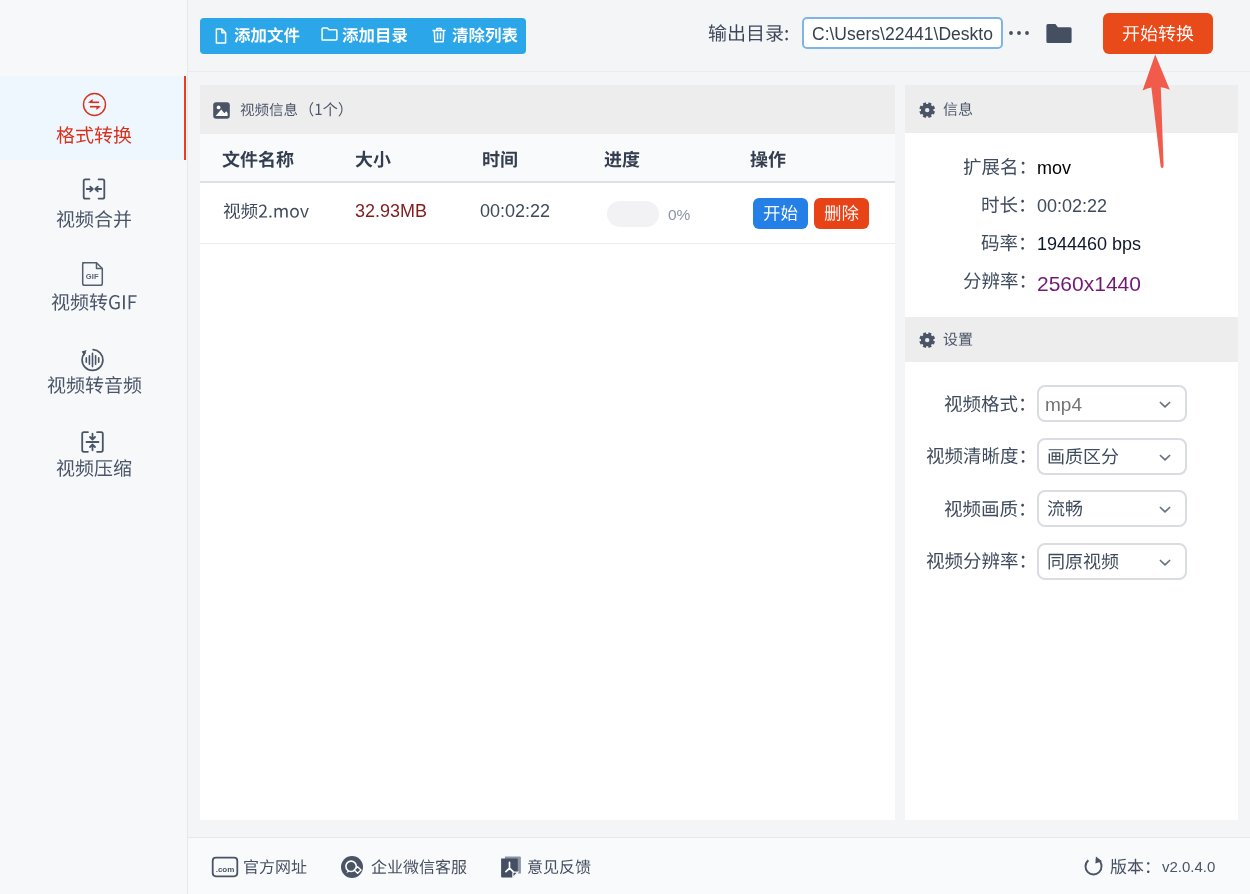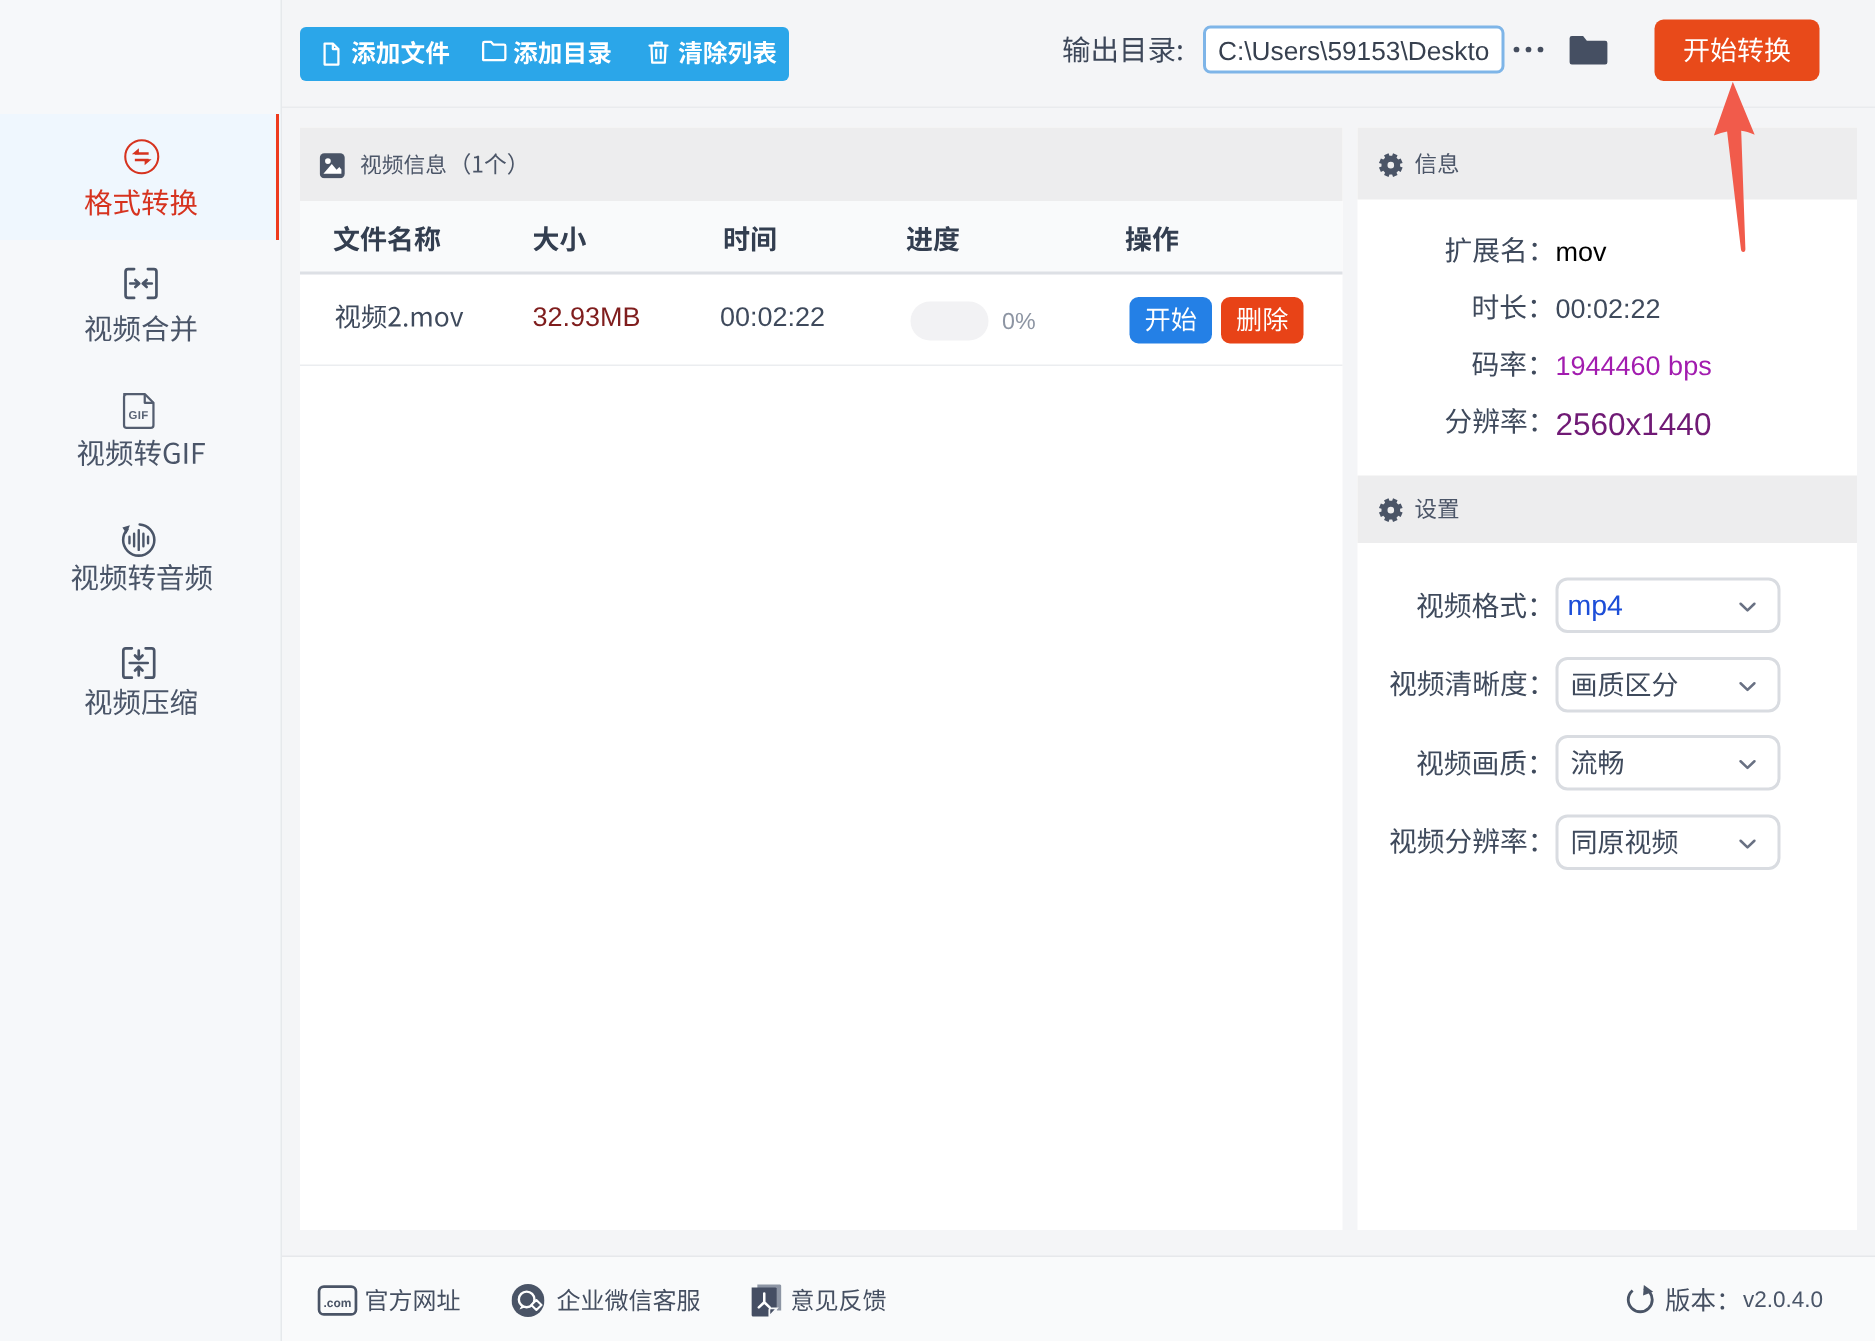--- a/index.html
+++ b/index.html
@@ -10,21 +10,21 @@
 
 <div class="abs" style="left:0;top:0;width:188px;height:894px;background:#f6f8fa;border-right:1px solid #e6e9ec"></div>
 <div class="abs" style="left:0;top:76px;width:187px;height:84px;background:#eff7fe"></div>
 <div class="abs" style="left:183.5px;top:76px;width:2.5px;height:84px;background:#ee3b1e"></div>
 
 <div class="abs" style="left:188px;top:71px;width:1062px;height:1px;background:#e9ebee"></div>
 
 <div class="abs" style="left:200px;top:18px;width:326px;height:36px;background:#2ba6e9;border-radius:4px"></div>
 
 <div class="abs" style="left:802px;top:17px;width:201px;height:32px;background:#fff;border:2px solid #7eb5e8;border-radius:5px"></div>
-<div class="abs" style="left:812px;top:24px;width:188px;height:20px;font-size:17.5px;color:#37404f;white-space:nowrap;overflow:hidden">C:\Users\59153\Deskto</div>
+<div class="abs" style="left:812px;top:24px;width:188px;height:20px;font-size:17.5px;color:#37404f;white-space:nowrap;overflow:hidden">C:\Users\22441\Deskto</div>
 
 <div class="abs" style="left:1103px;top:13px;width:110px;height:41px;background:#e84a1a;border-radius:6px"></div>
 
 <div class="abs" style="left:200px;top:85px;width:695px;height:735px;background:#fff"></div>
 <div class="abs" style="left:200px;top:85px;width:695px;height:49px;background:#ededee"></div>
 <div class="abs" style="left:200px;top:134px;width:695px;height:49px;background:#f9fafb;border-bottom:2px solid #dde0e5"></div>
 <div class="abs" style="left:200px;top:185px;width:695px;height:59px;border-bottom:1px solid #ebedf0"></div>
 
 <div class="abs" style="left:607px;top:201px;width:52px;height:26px;background:#f2f2f4;border-radius:13px"></div>
 <div class="abs" style="left:668px;top:206px;font-size:15.5px;color:#8d95a3">0%</div>
@@ -34,28 +34,28 @@
 
 <div class="abs" style="left:355px;top:201px;font-size:18px;color:#7f1d1d">32.93MB</div>
 <div class="abs" style="left:480px;top:201px;font-size:18px;color:#3f4a5c">00:02:22</div>
 
 <div class="abs" style="left:905px;top:85px;width:333px;height:735px;background:#fff"></div>
 <div class="abs" style="left:905px;top:85px;width:333px;height:48px;background:#ededee"></div>
 <div class="abs" style="left:905px;top:317px;width:333px;height:45px;background:#ededee"></div>
 
 <div class="abs" style="left:1037px;top:158px;font-size:18px;color:#000000">mov</div>
 <div class="abs" style="left:1037px;top:196px;font-size:18px;color:#3f4a5c">00:02:22</div>
-<div class="abs" style="left:1037px;top:234px;font-size:18px;color:#a21caf">1944460 bps</div>
+<div class="abs" style="left:1037px;top:234px;font-size:18px;color:#0f172a">1944460 bps</div>
 <div class="abs" style="left:1037px;top:272px;font-size:21px;color:#701a75">2560x1440</div>
 
 <div class="abs" style="left:1036.5px;top:385px;width:150px;height:37px;border:2px solid #d9dce1;border-radius:8px;background:#fff"></div>
 <div class="abs" style="left:1036.5px;top:437.5px;width:150px;height:37px;border:2px solid #d9dce1;border-radius:8px;background:#fff"></div>
 <div class="abs" style="left:1036.5px;top:490px;width:150px;height:37px;border:2px solid #d9dce1;border-radius:8px;background:#fff"></div>
 <div class="abs" style="left:1036.5px;top:542.5px;width:150px;height:37px;border:2px solid #d9dce1;border-radius:8px;background:#fff"></div>
-<div class="abs" style="left:1045px;top:394px;font-size:19px;color:#1d4ed8">mp4</div>
+<div class="abs" style="left:1045px;top:394px;font-size:19px;color:#737373">mp4</div>
 
 <div class="abs" style="left:188px;top:837px;width:1062px;height:1px;background:#e6e8eb"></div>
 <div class="abs" style="left:188px;top:838px;width:1062px;height:56px;background:#f9fafb"></div>
 <div class="abs" style="left:1162px;top:858px;font-size:15px;color:#4a5568">v2.0.4.0</div>
 <svg style="position:absolute;left:56.0px;top:120.8px" width="78" height="28" viewBox="0 -21.18 78 28">
     <path d="M10.9 -12.7H15.1C14.5 -11.5 13.7 -10.4 12.8 -9.4C11.9 -10.4 11.2 -11.3 10.7 -12.3ZM3.8 -16.0V-11.9H1.0V-10.5H3.7C3.1 -7.9 1.8 -4.9 0.5 -3.3C0.8 -3.0 1.1 -2.5 1.3 -2.1C2.2 -3.3 3.1 -5.4 3.8 -7.5V1.5H5.2V-8.1C5.8 -7.2 6.4 -6.2 6.7 -5.7L7.6 -6.8C7.3 -7.3 5.7 -9.1 5.2 -9.7V-10.5H7.4L6.9 -10.2C7.2 -9.9 7.8 -9.4 8.0 -9.2C8.7 -9.8 9.3 -10.4 9.9 -11.2C10.4 -10.3 11.1 -9.4 11.9 -8.5C10.3 -7.2 8.4 -6.1 6.5 -5.5C6.8 -5.2 7.1 -4.7 7.3 -4.4C7.8 -4.6 8.3 -4.8 8.8 -5.0V1.5H10.1V0.7H15.4V1.5H16.8V-5.1L17.7 -4.8C17.9 -5.1 18.3 -5.7 18.6 -6.0C16.7 -6.6 15.1 -7.4 13.8 -8.5C15.1 -9.9 16.2 -11.6 16.9 -13.5L16.0 -14.0L15.7 -13.9H11.6C11.9 -14.5 12.2 -15.0 12.4 -15.6L11.1 -16.0C10.3 -14.0 9.1 -12.2 7.7 -10.8V-11.9H5.2V-16.0ZM10.1 -0.6V-4.2H15.4V-0.6ZM9.7 -5.5C10.8 -6.0 11.9 -6.8 12.8 -7.6C13.8 -6.8 14.9 -6.1 16.1 -5.5Z M32.5 -15.0C33.5 -14.3 34.6 -13.3 35.2 -12.6L36.2 -13.5C35.6 -14.2 34.4 -15.2 33.4 -15.8ZM29.7 -15.9C29.7 -14.7 29.8 -13.5 29.8 -12.4H20.0V-11.0H29.9C30.4 -4.0 32.0 1.6 35.1 1.6C36.6 1.6 37.1 0.6 37.4 -2.7C37.0 -2.9 36.4 -3.2 36.1 -3.5C36.0 -1.0 35.8 0.1 35.2 0.1C33.4 0.1 31.9 -4.6 31.4 -11.0H37.0V-12.4H31.3C31.3 -13.5 31.3 -14.7 31.3 -15.9ZM20.1 -0.5 20.6 0.9C23.0 0.4 26.5 -0.4 29.7 -1.1L29.6 -2.4L25.6 -1.6V-6.8H29.1V-8.2H20.7V-6.8H24.1V-1.3Z M39.5 -6.3C39.7 -6.5 40.3 -6.6 40.9 -6.6H42.6V-3.8L38.8 -3.2L39.1 -1.8L42.6 -2.5V1.4H44.0V-2.7L46.5 -3.2L46.5 -4.5L44.0 -4.0V-6.6H45.9V-7.9H44.0V-10.8H42.6V-7.9H40.8C41.4 -9.2 42.0 -10.8 42.4 -12.4H45.9V-13.7H42.8C43.0 -14.4 43.2 -15.0 43.3 -15.7L41.9 -16.0C41.8 -15.2 41.6 -14.5 41.5 -13.7H38.9V-12.4H41.1C40.7 -10.8 40.2 -9.6 40.0 -9.1C39.7 -8.3 39.4 -7.6 39.1 -7.6C39.3 -7.2 39.5 -6.6 39.5 -6.3ZM46.1 -10.2V-8.8H48.9C48.5 -7.5 48.1 -6.3 47.7 -5.3H53.2C52.6 -4.3 51.7 -3.2 51.0 -2.2C50.3 -2.6 49.6 -3.0 49.0 -3.4L48.1 -2.5C50.0 -1.3 52.3 0.4 53.4 1.5L54.3 0.4C53.8 -0.1 53.0 -0.8 52.0 -1.4C53.2 -3.0 54.5 -4.8 55.5 -6.2L54.5 -6.7L54.3 -6.6H49.7L50.4 -8.8H56.2V-10.2H50.7L51.4 -12.4H55.5V-13.7H51.7L52.2 -15.8L50.8 -16.0L50.3 -13.7H46.8V-12.4H49.9L49.3 -10.2Z M60.1 -15.9V-12.1H57.9V-10.8H60.1V-6.6C59.2 -6.3 58.4 -6.0 57.7 -5.9L58.1 -4.5L60.1 -5.1V-0.2C60.1 0.0 60.0 0.1 59.8 0.1C59.6 0.1 59.0 0.1 58.2 0.1C58.4 0.5 58.6 1.1 58.7 1.5C59.8 1.5 60.5 1.4 60.9 1.2C61.4 0.9 61.5 0.6 61.5 -0.2V-5.6L63.6 -6.3L63.3 -7.6L61.5 -7.0V-10.8H63.3V-12.1H61.5V-15.9ZM67.2 -13.1H71.1C70.7 -12.4 70.1 -11.7 69.6 -11.2H65.7C66.3 -11.8 66.7 -12.4 67.2 -13.1ZM63.3 -5.5V-4.3H67.9C67.2 -2.6 65.6 -0.9 62.3 0.5C62.6 0.8 63.0 1.3 63.3 1.5C66.5 0.0 68.2 -1.8 69.1 -3.5C70.3 -1.3 72.2 0.5 74.5 1.5C74.7 1.1 75.1 0.6 75.4 0.3C73.1 -0.5 71.1 -2.2 70.1 -4.3H75.0V-5.5H73.7V-11.2H71.2C72.0 -12.0 72.7 -12.9 73.2 -13.7L72.3 -14.4L72.0 -14.3H67.9C68.2 -14.8 68.4 -15.3 68.6 -15.7L67.2 -16.0C66.5 -14.4 65.3 -12.4 63.4 -10.9C63.7 -10.7 64.2 -10.2 64.4 -9.9L64.7 -10.2V-5.5ZM66.1 -5.5V-10.0H68.6V-8.0C68.6 -7.3 68.6 -6.4 68.4 -5.5ZM72.3 -5.5H69.7C70.0 -6.4 70.0 -7.2 70.0 -8.0V-10.0H72.3Z" fill="#d6331f"></path>
   </svg>
 <svg style="position:absolute;left:56.0px;top:204.8px" width="78" height="28" viewBox="0 -21.18 78 28">
     <path d="M8.5 -15.0V-4.9H9.9V-13.8H15.8V-4.9H17.2V-15.0ZM2.9 -15.3C3.6 -14.5 4.4 -13.5 4.7 -12.8L5.9 -13.5C5.5 -14.2 4.8 -15.2 4.0 -15.9ZM12.1 -12.3V-8.6C12.1 -5.6 11.5 -2.0 6.7 0.5C7.0 0.7 7.5 1.2 7.6 1.5C10.5 0.0 12.0 -2.0 12.7 -4.1V-0.4C12.7 0.9 13.3 1.2 14.6 1.2H16.3C17.9 1.2 18.1 0.5 18.3 -2.5C18.0 -2.6 17.5 -2.8 17.1 -3.1C17.1 -0.4 17.0 0.2 16.3 0.2H14.8C14.2 0.2 14.1 0.0 14.1 -0.5V-5.2H13.1C13.4 -6.4 13.5 -7.5 13.5 -8.6V-12.3ZM1.2 -12.7V-11.4H5.8C4.7 -9.0 2.7 -6.6 0.7 -5.3C0.9 -5.0 1.3 -4.3 1.4 -3.9C2.1 -4.4 2.9 -5.1 3.6 -5.9V1.5H5.0V-6.7C5.6 -5.8 6.4 -4.8 6.8 -4.2L7.7 -5.3C7.4 -5.7 6.0 -7.2 5.3 -8.0C6.2 -9.3 7.0 -10.8 7.5 -12.2L6.8 -12.7L6.5 -12.7Z M32.3 -9.5C32.3 -2.9 32.1 -0.7 27.5 0.6C27.7 0.8 28.1 1.3 28.2 1.6C33.1 0.2 33.5 -2.5 33.5 -9.5ZM32.8 -1.6C34.1 -0.6 35.7 0.7 36.5 1.6L37.4 0.6C36.6 -0.2 34.9 -1.5 33.6 -2.4ZM27.1 -7.3C26.1 -3.4 24.0 -0.8 19.9 0.5C20.2 0.8 20.5 1.2 20.7 1.6C25.0 0.1 27.3 -2.7 28.4 -7.0ZM21.5 -7.5C21.1 -6.1 20.5 -4.7 19.7 -3.7C20.0 -3.6 20.5 -3.3 20.8 -3.1C21.6 -4.1 22.3 -5.7 22.7 -7.3ZM29.3 -11.6V-2.6H30.6V-10.4H35.2V-2.6H36.5V-11.6H33.1L33.9 -13.6H37.0V-14.8H28.8V-13.6H32.5C32.3 -12.9 32.0 -12.2 31.8 -11.6ZM21.2 -14.3V-10.1H19.7V-8.8H23.7V-3.0H25.0V-8.8H28.5V-10.1H25.3V-12.4H28.1V-13.6H25.3V-16.0H24.1V-10.1H22.3V-14.3Z M47.8 -16.0C45.9 -13.1 42.4 -10.5 38.8 -9.1C39.2 -8.8 39.6 -8.2 39.8 -7.8C40.8 -8.3 41.8 -8.8 42.7 -9.4V-8.4H52.3V-9.7C53.3 -9.1 54.3 -8.5 55.4 -8.0C55.6 -8.5 56.0 -9.0 56.4 -9.3C53.4 -10.6 50.7 -12.2 48.5 -14.5L49.1 -15.4ZM43.3 -9.7C44.9 -10.8 46.4 -12.1 47.6 -13.5C49.1 -12.0 50.6 -10.8 52.2 -9.7ZM41.7 -6.2V1.5H43.2V0.4H52.0V1.4H53.5V-6.2ZM43.2 -0.9V-4.9H52.0V-0.9Z M69.2 -10.7V-6.5H63.9V-7.0V-10.7ZM70.4 -16.0C70.0 -14.8 69.3 -13.2 68.6 -12.0H58.7V-10.7H62.4V-7.0V-6.5H58.0V-5.2H62.3C62.0 -3.1 61.1 -1.0 58.0 0.5C58.3 0.8 58.8 1.3 59.1 1.7C62.5 -0.1 63.6 -2.6 63.8 -5.2H69.2V1.5H70.7V-5.2H75.0V-6.5H70.7V-10.7H74.4V-12.0H70.2C70.8 -13.1 71.4 -14.4 72.0 -15.5ZM61.1 -15.4C61.9 -14.4 62.8 -13.0 63.1 -12.0L64.5 -12.7C64.1 -13.6 63.3 -15.0 62.5 -16.0Z" fill="#4a5568"></path>
   </svg>

